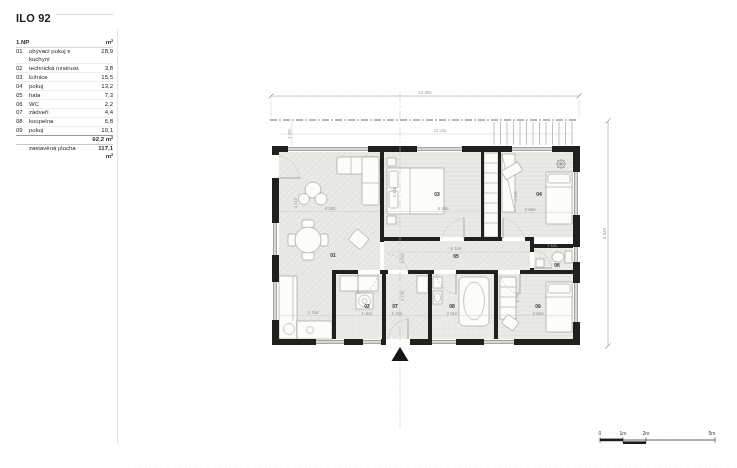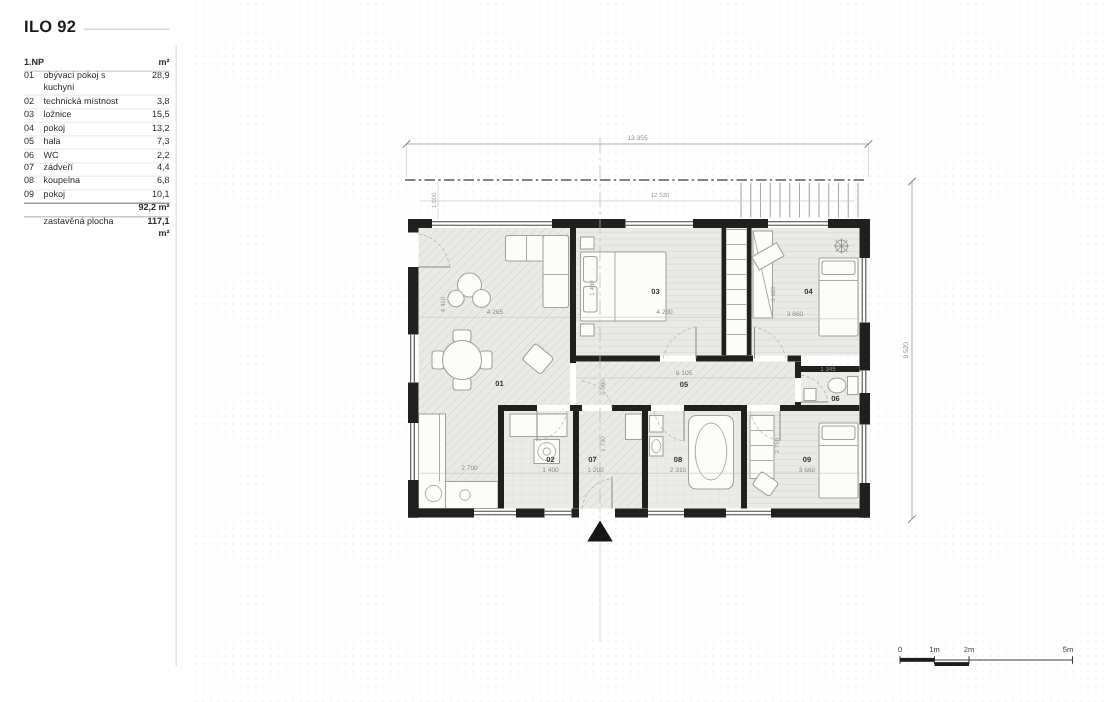--- a/index.html
+++ b/index.html
@@ -3,21 +3,21 @@
 <meta charset="utf-8">
 <style>
   html,body{margin:0;padding:0;background:#fff;}
   .page{position:relative;width:737px;height:468px;background:#ffffff;overflow:hidden;
         font-family:"Liberation Sans",sans-serif;}
   .paper{position:absolute;left:128px;top:0;right:0;bottom:0;
          background-image:radial-gradient(circle,#ededea .5px,transparent .6px);
          background-size:5px 5px;opacity:.55;}
   .vrule{position:absolute;left:117px;top:30px;width:1px;height:414px;background:#e4e4e1;}
   .legend{position:absolute;left:16px;top:12px;width:97px;color:#1d1d1b;}
-  .title-row{display:flex;align-items:center;gap:5px;}
+  .title-row{display:flex;align-items:flex-start;gap:5px;}
   .title-row h1{margin:0;font-size:11px;font-weight:bold;letter-spacing:.2px;color:#1a1a18;}
   .title-rule{flex:1;height:1px;background:#d8d8d4;margin-top:2px;}
   .tbl{margin-top:15px;font-size:6px;line-height:7.2px;color:#2b2b29;}
   .tr{display:flex;border-bottom:1px solid #f0f0ee;padding:.4px 0;}
   .tr.head{font-weight:bold;border-bottom:1px solid #d9d9d6;}
   .tr.last{border-bottom:1px solid #9a9a95;}
   .tr.total{border-bottom:1px solid #c9c9c5;}
   .tr.built{border-bottom:none;}
   .c1{width:13px;}
   .c2{flex:1;}

